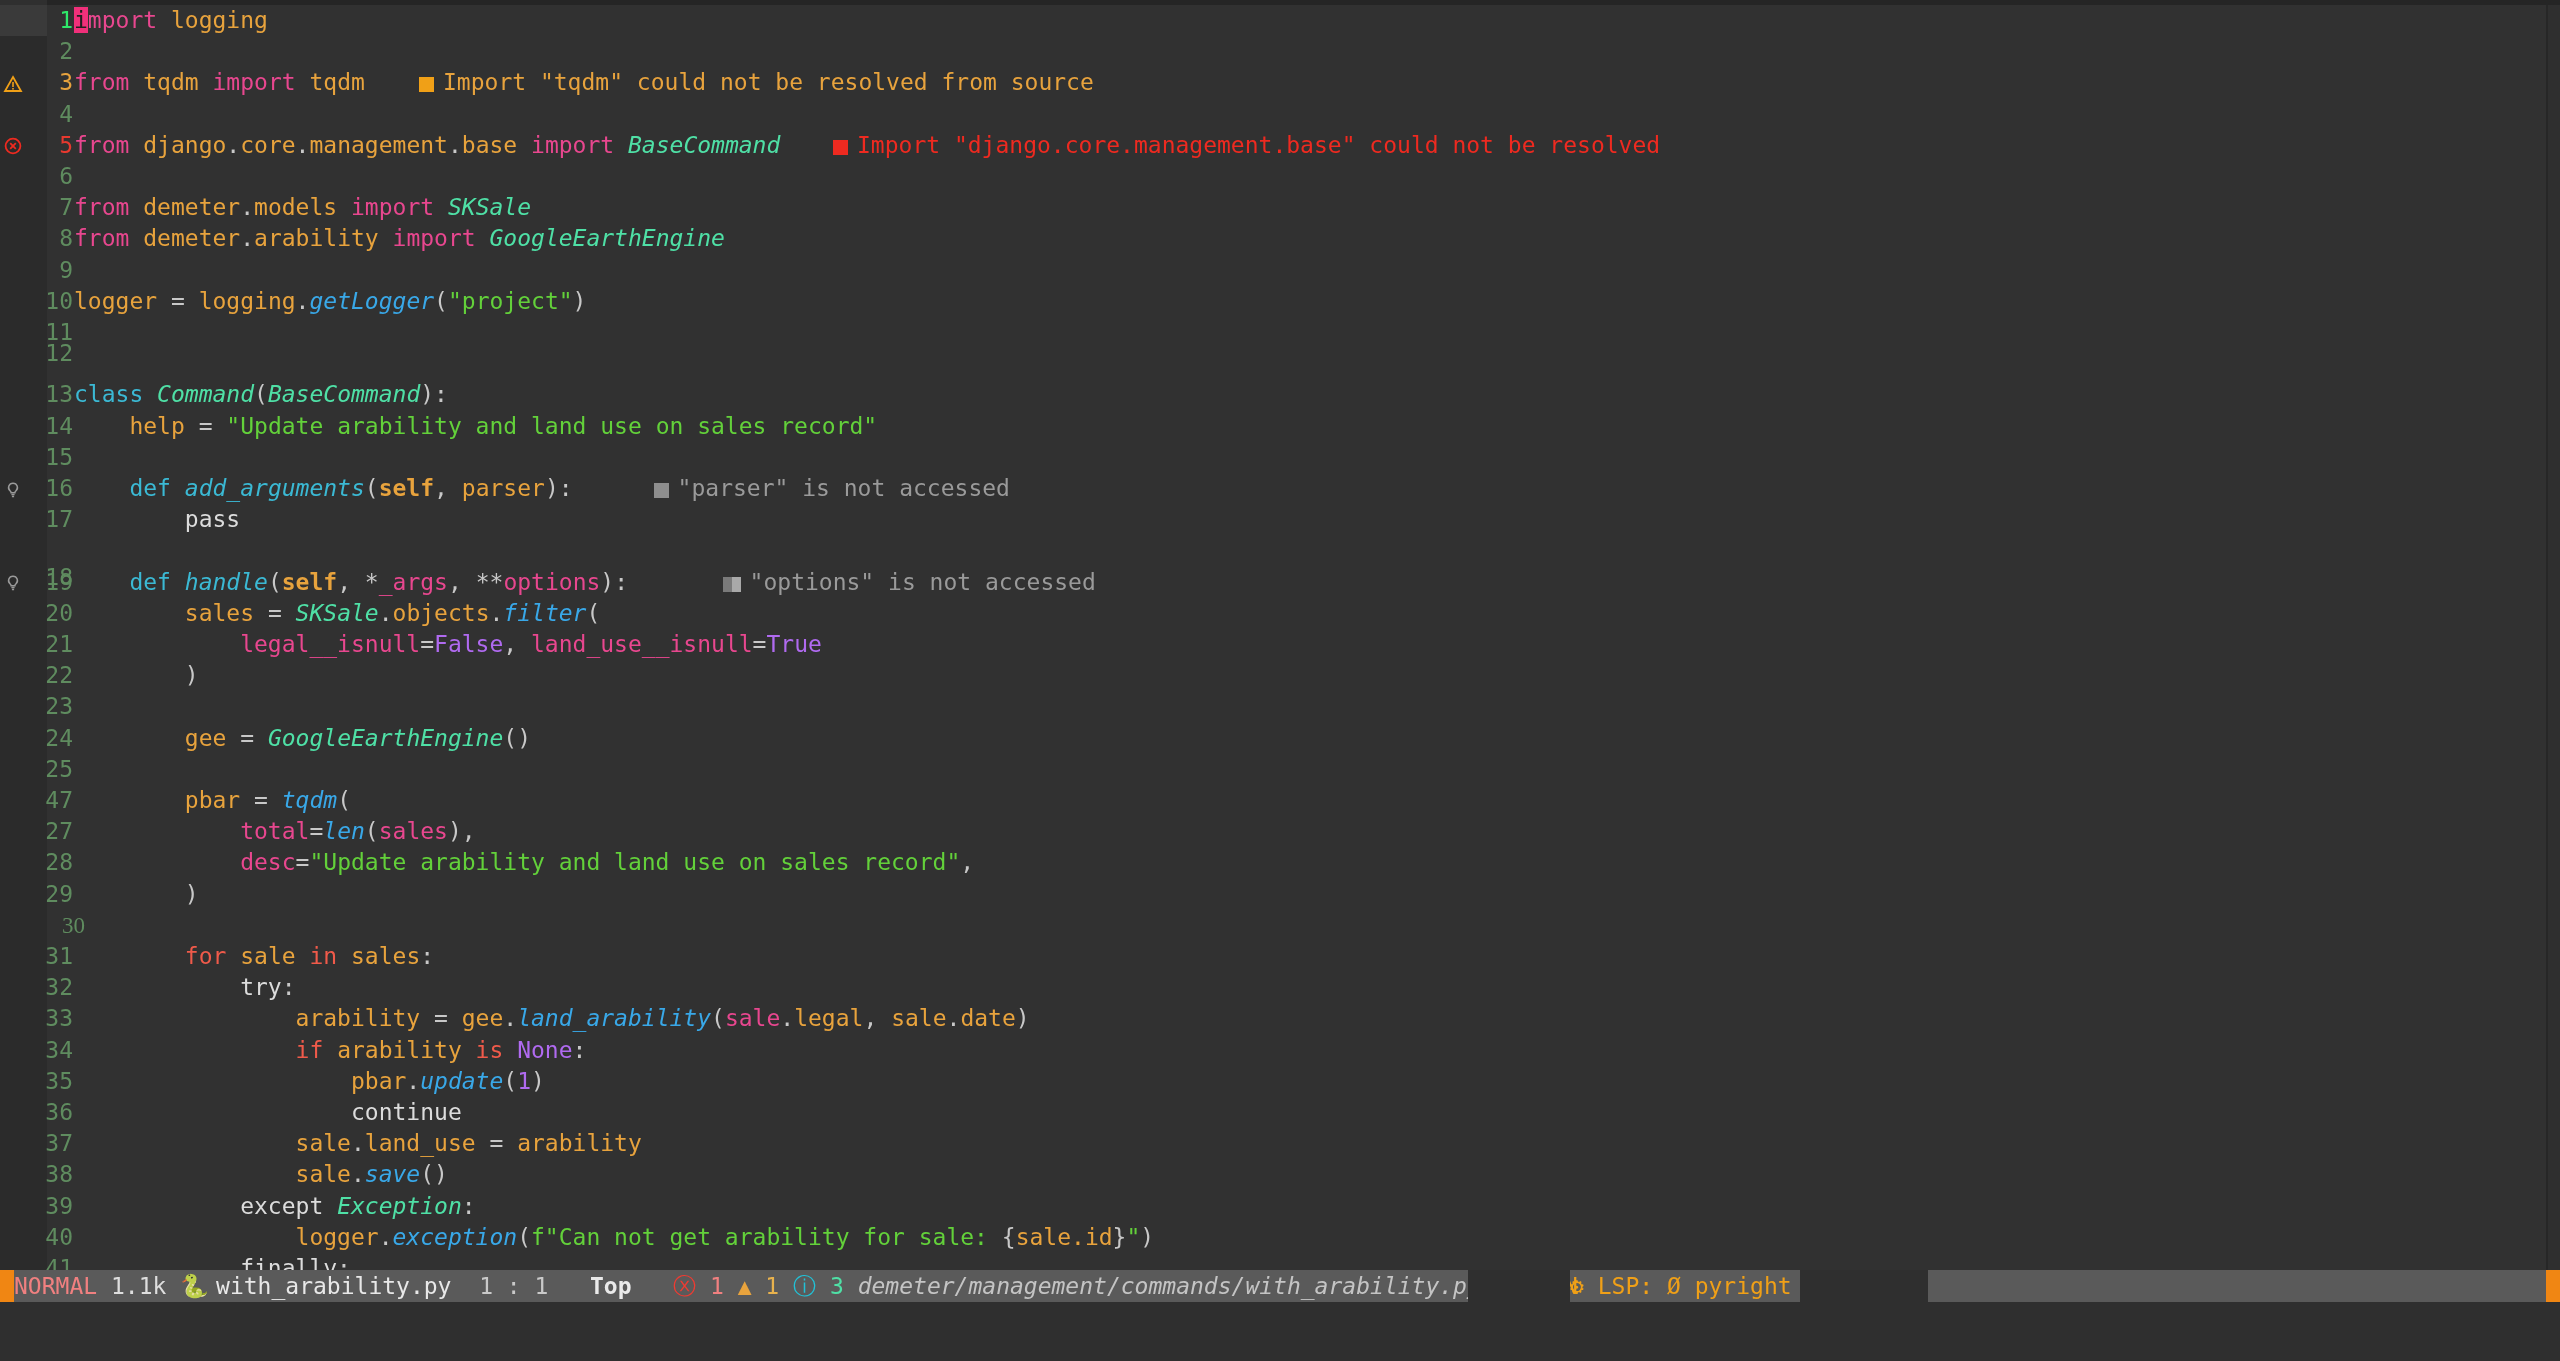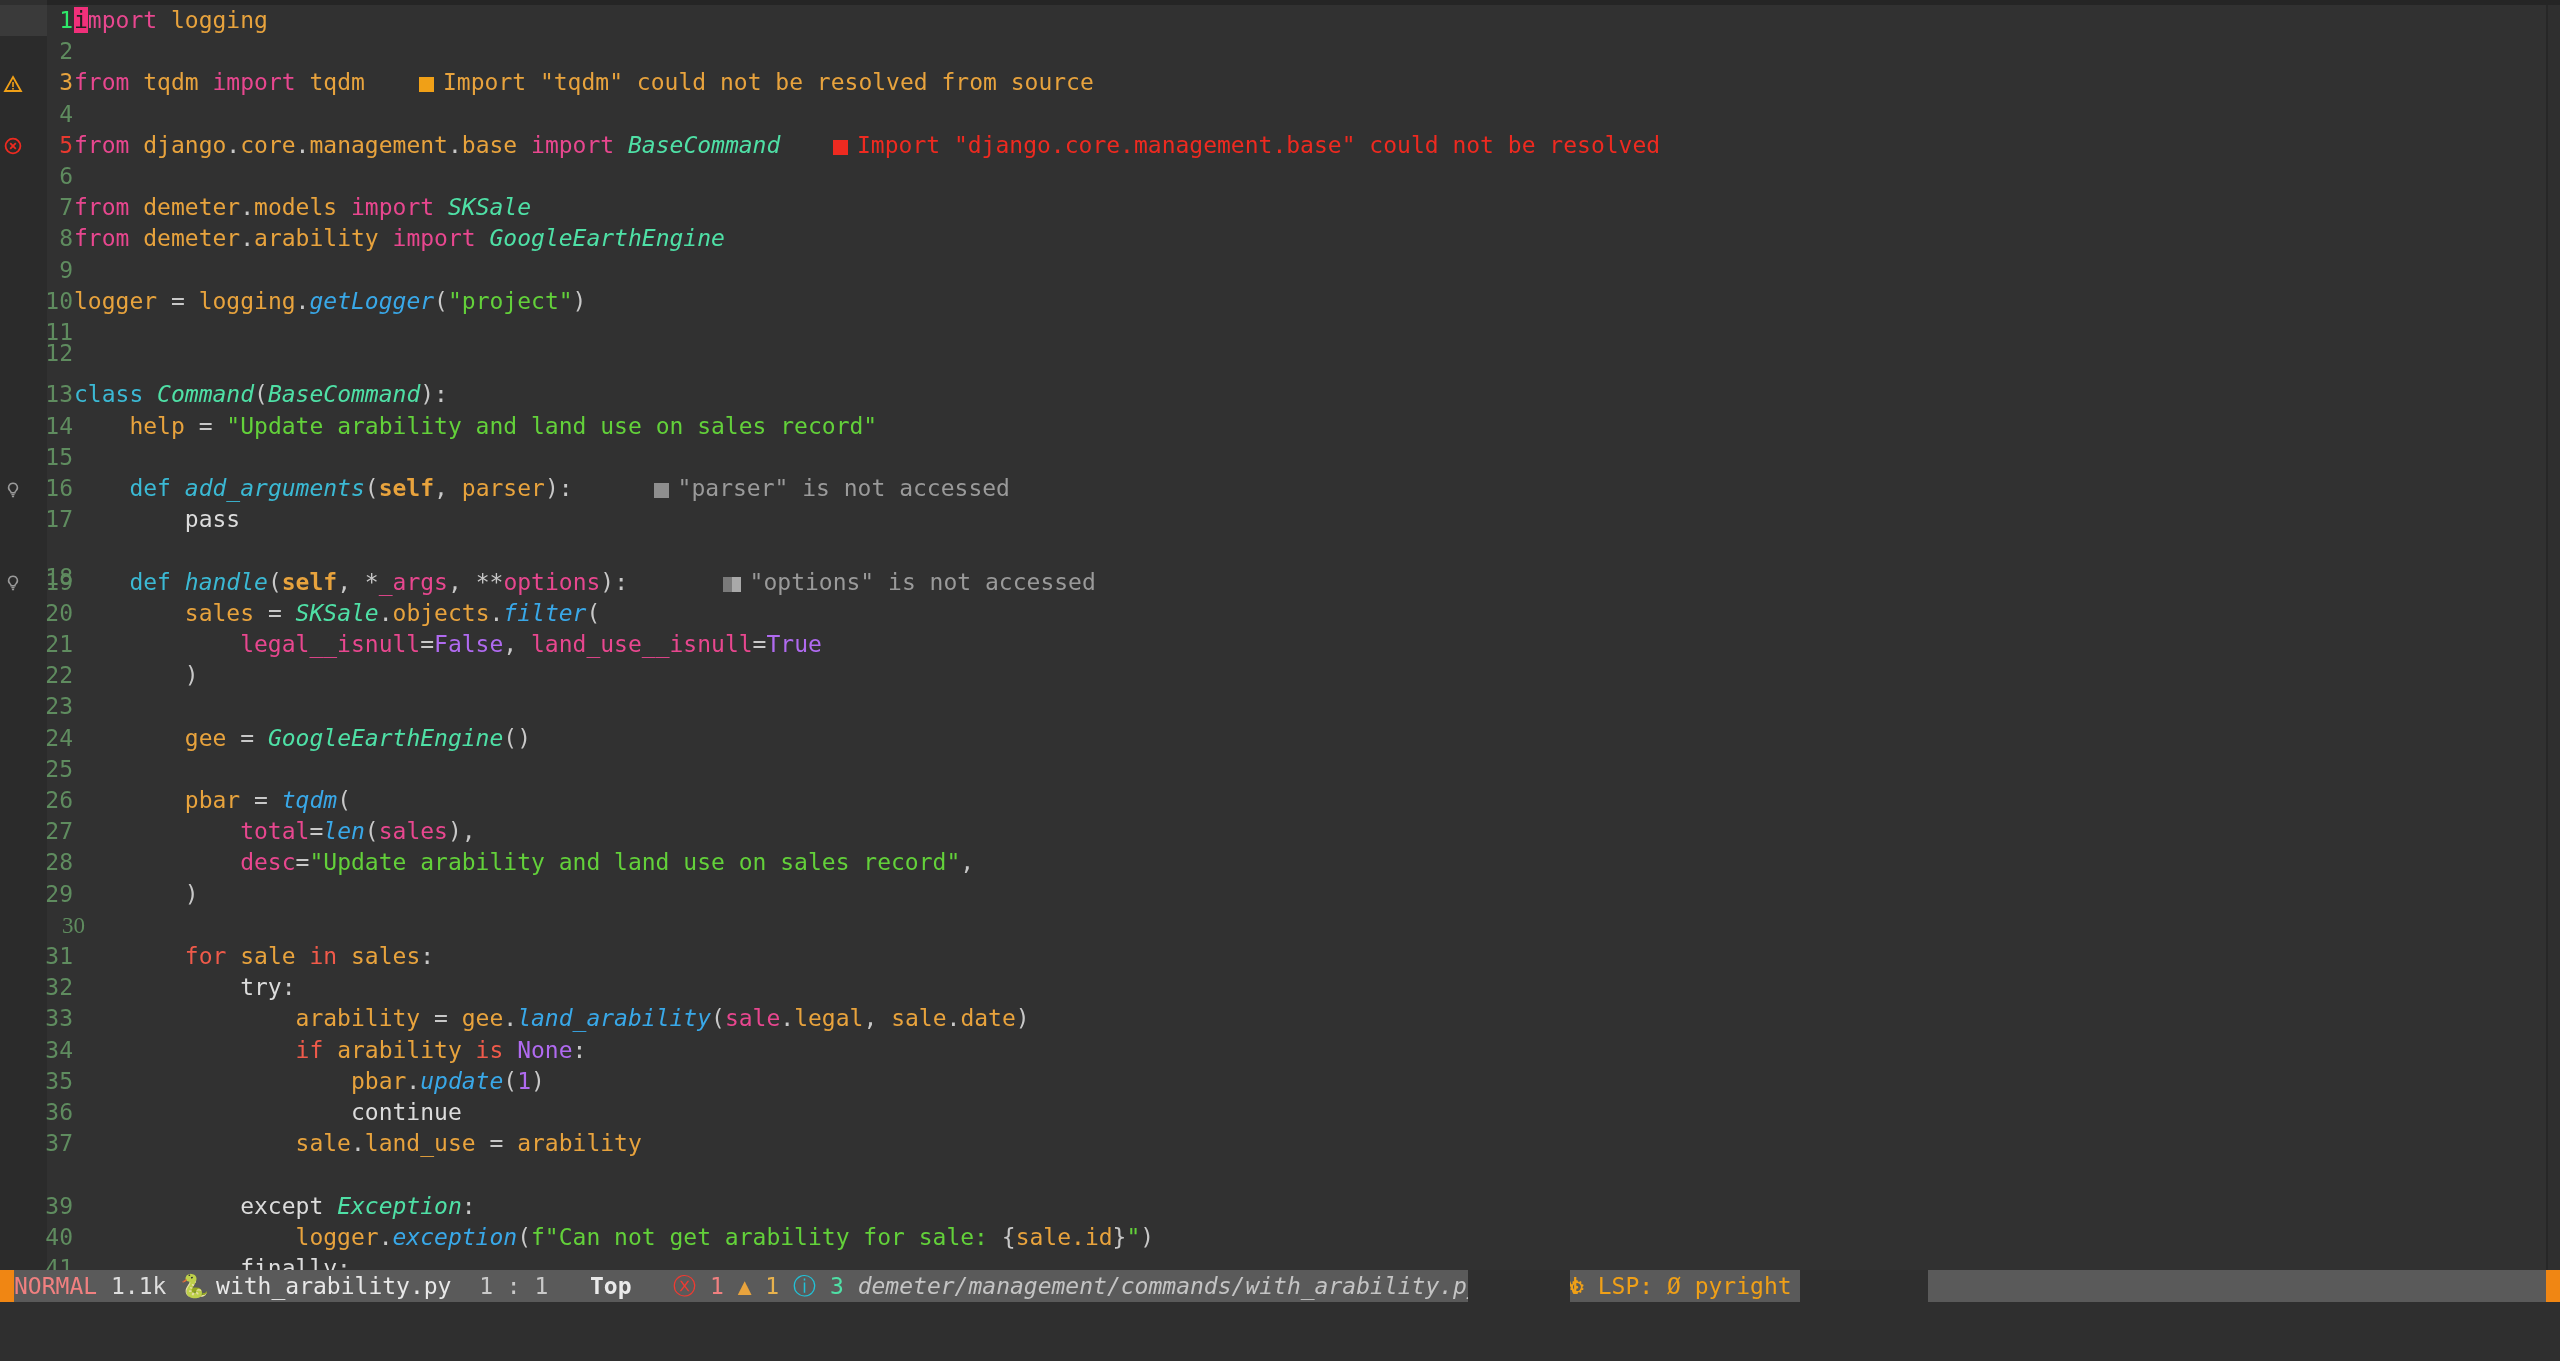--- a/index.html
+++ b/index.html
@@ -144,32 +144,33 @@
         <div class="line" style="top: 561.6px; position: absolute; left: 0px; width: 2546px;"><div class="sign"><svg width="20" height="20" viewBox="0 0 20 20">
               <path d="M10 3.2 a4.4 4.4 0 0 1 2.8 7.8 c-.6.5-.9 1.1-.9 1.8 h-3.8 c0-.7-.3-1.3-.9-1.8 A4.4 4.4 0 0 1 10 3.2 Z" fill="none" stroke="#9a9a9a" stroke-width="1.5"></path>
               <path d="M8.4 14.6 h3.2 M8.9 16.6 h2.2" stroke="#9a9a9a" stroke-width="1.5"></path>
             </svg></div><div class="lnum">19</div><div class="code">    <span class="kw2">def</span><span class="punct"> </span><span class="fndef">handle</span><span class="punct">(</span><span class="selfp">self</span><span class="punct">,</span><span class="punct"> </span><span class="punct">*</span><span class="param">_args</span><span class="punct">,</span><span class="punct"> </span><span class="punct">**</span><span class="param">options</span><span class="punct">):</span></div><div class="code diag hint" style="left:722.6px"><span class="sq2"></span><span>"options" is not accessed</span></div></div>
         <div class="line" style="top: 592.8px; position: absolute; left: 0px; width: 2546px;"><div class="sign"></div><div class="lnum">20</div><div class="code">        <span class="ident">sales</span><span class="punct"> </span><span class="punct">=</span><span class="punct"> </span><span class="type">SKSale</span><span class="punct">.</span><span class="ident">objects</span><span class="punct">.</span><span class="fn">filter</span><span class="punct">(</span></div></div>
         <div class="line" style="top: 624px; position: absolute; left: 0px; width: 2546px;"><div class="sign"></div><div class="lnum">21</div><div class="code">            <span class="kwarg">legal__isnull</span><span class="punct">=</span><span class="const">False</span><span class="punct">,</span><span class="punct"> </span><span class="kwarg">land_use__isnull</span><span class="punct">=</span><span class="const">True</span></div></div>
         <div class="line" style="top: 655.2px; position: absolute; left: 0px; width: 2546px;"><div class="sign"></div><div class="lnum">22</div><div class="code">        <span class="punct">)</span></div></div>
         <div class="line" style="top: 686.4px; position: absolute; left: 0px; width: 2546px;"><div class="sign"></div><div class="lnum">23</div><div class="code"></div></div>
         <div class="line" style="top: 717.6px; position: absolute; left: 0px; width: 2546px;"><div class="sign"></div><div class="lnum">24</div><div class="code">        <span class="ident">gee</span><span class="punct"> </span><span class="punct">=</span><span class="punct"> </span><span class="type">GoogleEarthEngine</span><span class="punct">()</span></div></div>
         <div class="line" style="top: 748.8px; position: absolute; left: 0px; width: 2546px;"><div class="sign"></div><div class="lnum">25</div><div class="code"></div></div>
-        <div class="line" style="top: 780px; position: absolute; left: 0px; width: 2546px;"><div class="sign"></div><div class="lnum">26</div><div class="code">        <span class="ident">pbar</span><span class="punct"> </span><span class="punct">=</span><span class="punct"> </span><span class="fn">tqdm</span><span class="punct">(</span></div></div>
+        <div class="line" style="top: 780px; position: absolute; left: 0px; width: 2546px;"><div class="sign"></div><div class="lnum">47</div><div class="code">        <span class="ident">pbar</span><span class="punct"> </span><span class="punct">=</span><span class="punct"> </span><span class="fn">tqdm</span><span class="punct">(</span></div></div>
         <div class="line" style="top: 811.2px; position: absolute; left: 0px; width: 2546px;"><div class="sign"></div><div class="lnum">27</div><div class="code">            <span class="kwarg">total</span><span class="punct">=</span><span class="fn">len</span><span class="punct">(</span><span class="param">sales</span><span class="punct">),</span></div></div>
         <div class="line" style="top: 842.4px; position: absolute; left: 0px; width: 2546px;"><div class="sign"></div><div class="lnum">28</div><div class="code">            <span class="kwarg">desc</span><span class="punct">=</span><span class="str">"</span><span class="str">Update arability and land use on sales record</span><span class="str">"</span><span class="punct">,</span></div></div>
         <div class="line" style="top: 873.6px; position: absolute; left: 0px; width: 2546px;"><div class="sign"></div><div class="lnum">29</div><div class="code">        <span class="punct">)</span></div></div>
         <div class="line" style="top: 904.8px; position: absolute; left: 12px; width: 2546px; font-family: Liberation Serif, serif;"><div class="sign"></div><div class="lnum">30</div><div class="code"></div></div>
         <div class="line" style="top: 936px; position: absolute; left: 0px; width: 2546px;"><div class="sign"></div><div class="lnum">31</div><div class="code">        <span class="kwctl">for</span><span class="punct"> </span><span class="ident">sale</span><span class="punct"> </span><span class="kwctl">in</span><span class="punct"> </span><span class="ident">sales</span><span class="punct">:</span></div></div>
         <div class="line" style="top: 967.2px; position: absolute; left: 0px; width: 2546px;"><div class="sign"></div><div class="lnum">32</div><div class="code">            <span class="kwplain">try</span><span class="punct">:</span></div></div>
         <div class="line" style="top: 998.4px; position: absolute; left: 0px; width: 2546px;"><div class="sign"></div><div class="lnum">33</div><div class="code">                <span class="ident">arability</span><span class="punct"> </span><span class="punct">=</span><span class="punct"> </span><span class="ident">gee</span><span class="punct">.</span><span class="fn">land_arability</span><span class="punct">(</span><span class="param">sale</span><span class="punct">.</span><span class="ident">legal</span><span class="punct">,</span><span class="punct"> </span><span class="ident">sale</span><span class="punct">.</span><span class="ident">date</span><span class="punct">)</span></div></div>
         <div class="line" style="top: 1029.6px; position: absolute; left: 0px; width: 2546px;"><div class="sign"></div><div class="lnum">34</div><div class="code">                <span class="kwctl">if</span><span class="punct"> </span><span class="ident">arability</span><span class="punct"> </span><span class="kwctl">is</span><span class="punct"> </span><span class="const">None</span><span class="punct">:</span></div></div>
         <div class="line" style="top: 1060.8px; position: absolute; left: 0px; width: 2546px;"><div class="sign"></div><div class="lnum">35</div><div class="code">                    <span class="ident">pbar</span><span class="punct">.</span><span class="fn">update</span><span class="punct">(</span><span class="num">1</span><span class="punct">)</span></div></div>
         <div class="line" style="top: 1092px; position: absolute; left: 0px; width: 2546px;"><div class="sign"></div><div class="lnum">36</div><div class="code">                    <span class="kwplain">continue</span></div></div>
         <div class="line" style="top: 1123.2px; position: absolute; left: 0px; width: 2546px;"><div class="sign"></div><div class="lnum">37</div><div class="code">                <span class="ident">sale</span><span class="punct">.</span><span class="ident">land_use</span><span class="punct"> </span><span class="punct">=</span><span class="punct"> </span><span class="ident">arability</span></div></div>
+        <div class="line" style="top: 1154.4px; position: absolute; left: 0px; width: 2546px;"><div class="sign"></div><div class="lnum">38</div><div class="code">                <span class="ident">sale</span><span class="punct">.</span><span class="fn">save</span><span class="punct">()</span></div></div>
         <div class="line" style="top: 1185.6px; position: absolute; left: 0px; width: 2546px;"><div class="sign"></div><div class="lnum">39</div><div class="code">            <span class="kwplain">except</span><span class="punct"> </span><span class="type">Exception</span><span class="punct">:</span></div></div>
         <div class="line" style="top: 1216.8px; position: absolute; left: 0px; width: 2546px;"><div class="sign"></div><div class="lnum">40</div><div class="code">                <span class="ident">logger</span><span class="punct">.</span><span class="fn">exception</span><span class="punct">(</span><span class="str">f"</span><span class="str">Can not get arability for sale: </span><span class="punct">{</span><span class="interp">sale.id</span><span class="punct">}</span><span class="str">"</span><span class="punct">)</span></div></div>
         <div class="line" style="top: 1248px; position: absolute; left: 0px; width: 2546px;"><div class="sign"></div><div class="lnum">41</div><div class="code">            <span class="kwplain">finally</span><span class="punct">:</span></div></div>
       </div>
   </div>
 
   <div class="right-divider"></div>
   <div class="right-pane"></div>
 
   <div class="statusline">

